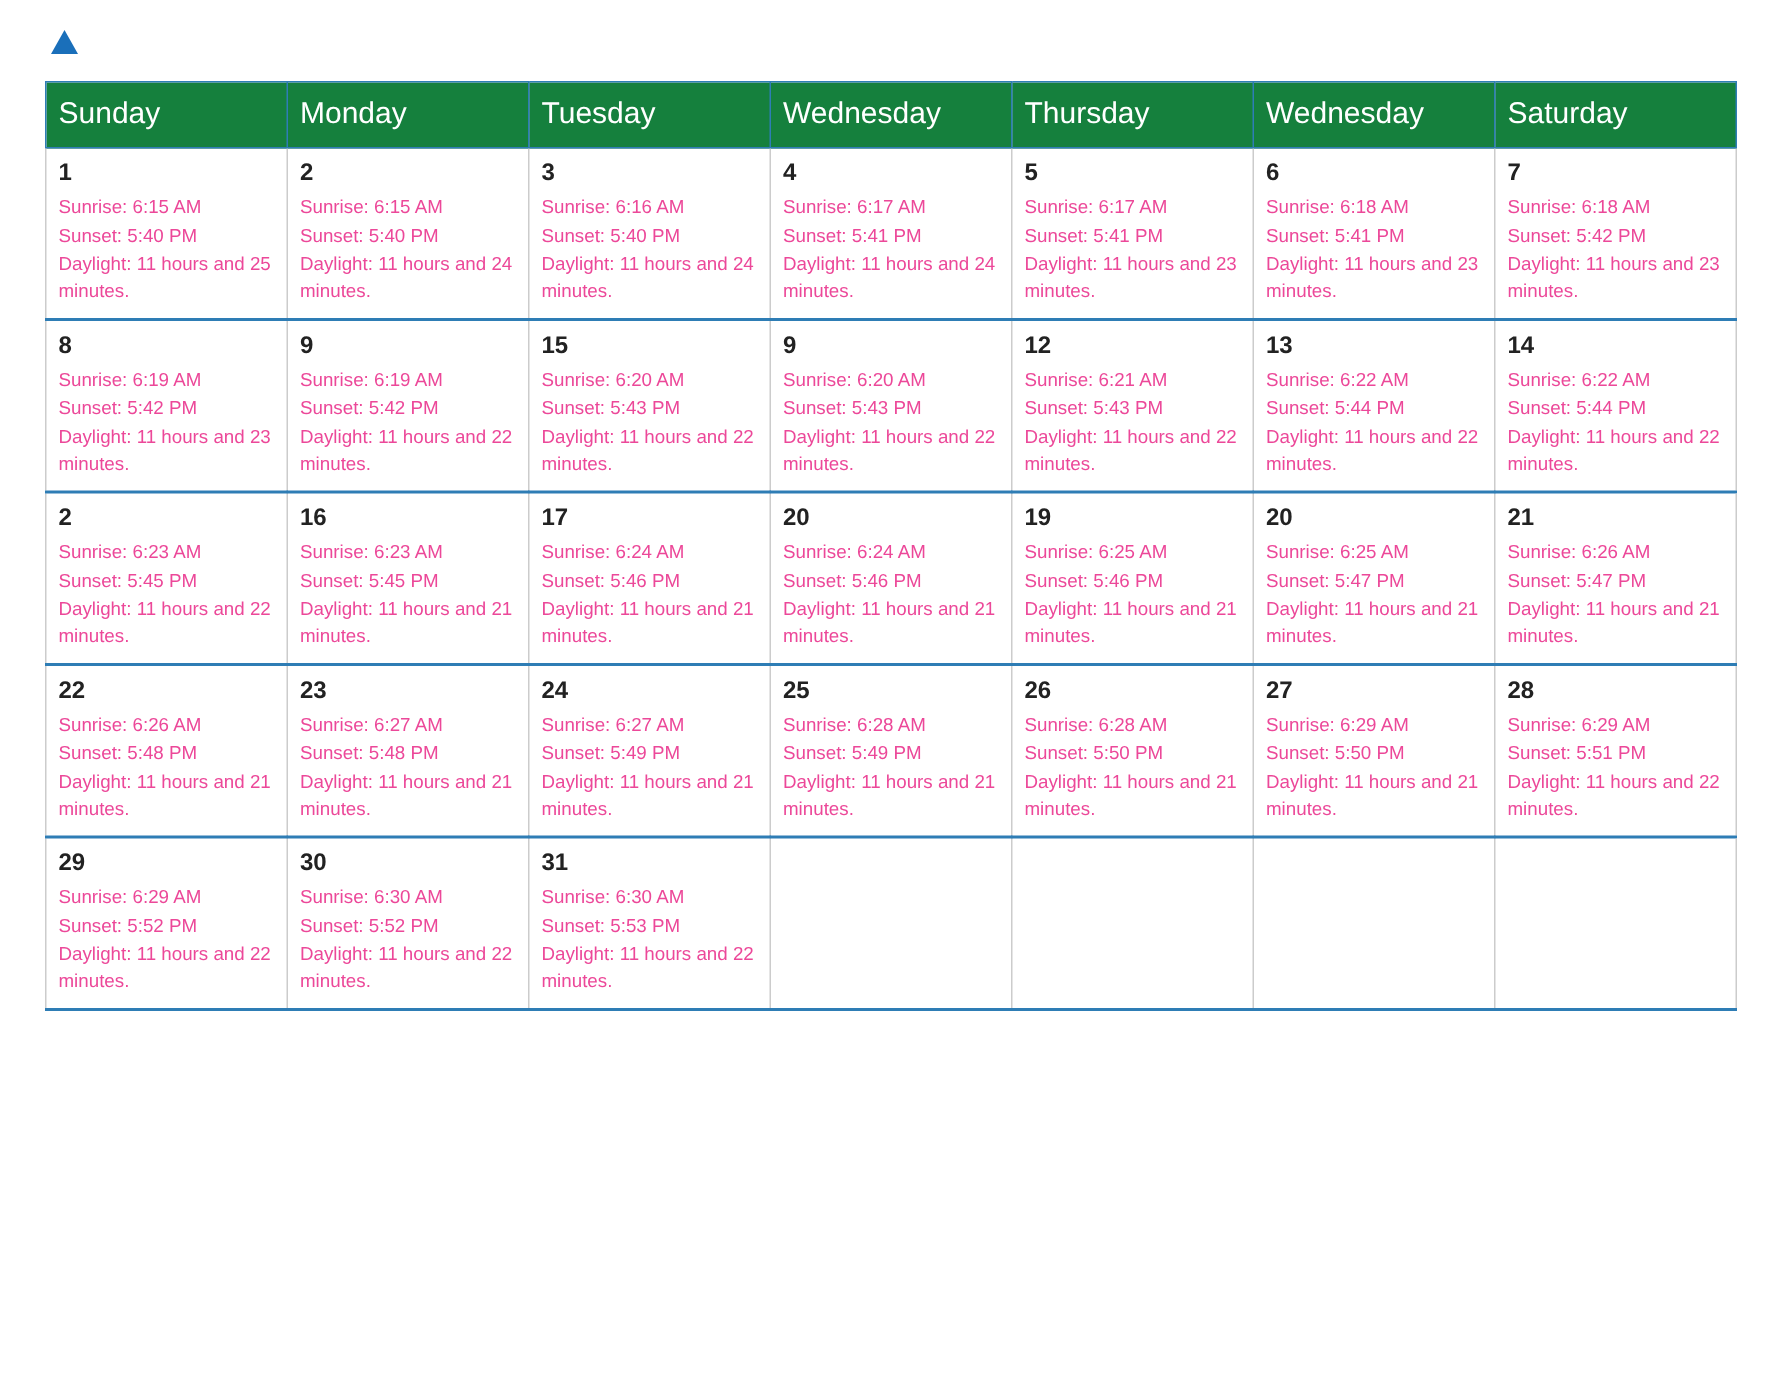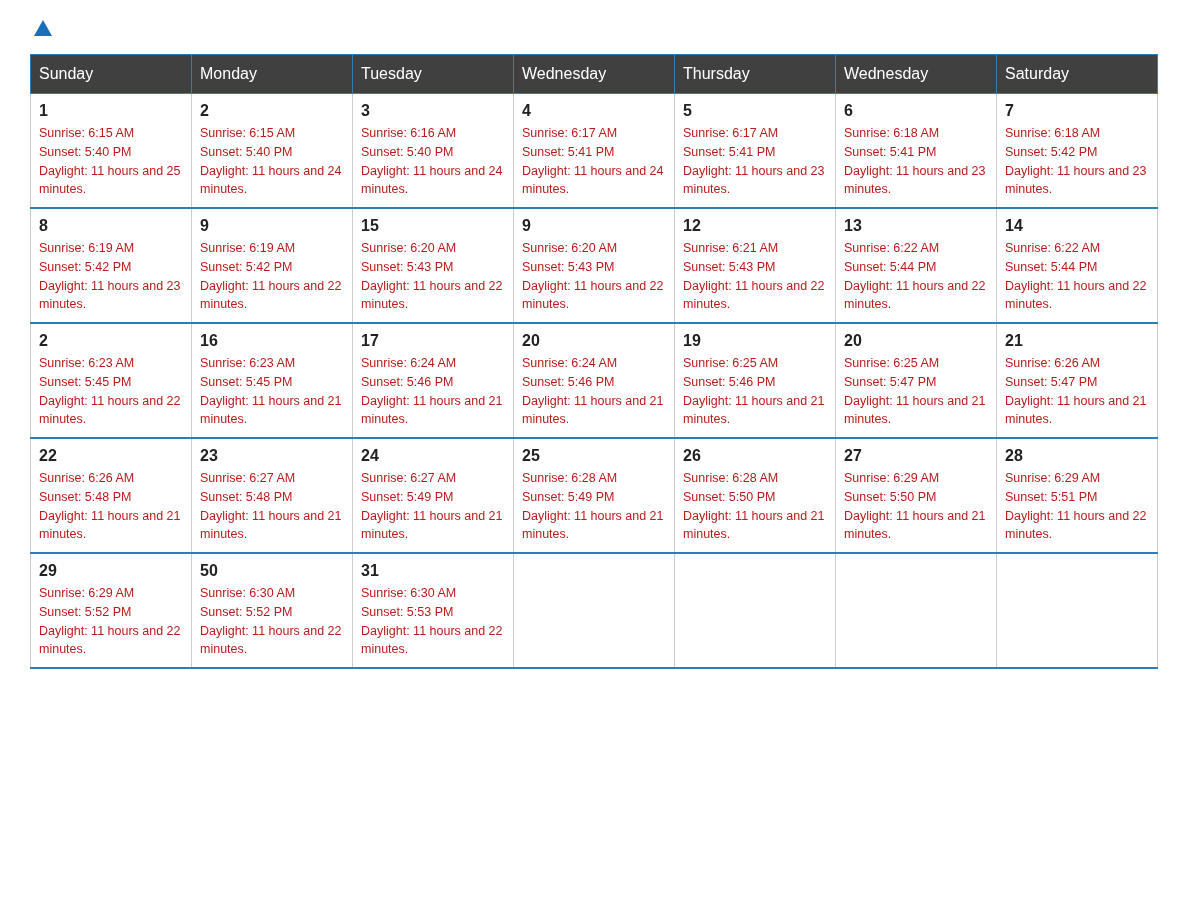--- a/index.html
+++ b/index.html
@@ -29,25 +29,25 @@
       font-size: 22px;
       color: #444;
       margin-top: 4px;
     }
     table {
       width: 100%;
       border-collapse: collapse;
       font-size: 13px;
     }
     thead tr th {
-      background-color: #404040;
+      background-color: #15803d;
       color: #fff;
       padding: 10px 8px;
       text-align: left;
-      font-size: 16px;
+      font-size: 20px;
       font-weight: normal;
       border: 1px solid #2e7db5;
     }
     tbody tr {
       border-bottom: 2px solid #2e7db5;
     }
     tbody tr td {
       vertical-align: top;
       padding: 8px;
       border: 1px solid #ccc;
@@ -55,21 +55,21 @@
       color: #222;
     }
     .day-number {
       font-size: 16px;
       font-weight: bold;
       margin-bottom: 4px;
     }
     .day-info {
       font-size: 12.5px;
       line-height: 1.5;
-      color: #b91c1c;
+      color: #ec4899;
     }
     td.empty {
       background: #fff;
     }
 
     
     .logo-wrapper {
       display: flex;
       flex-direction: column;
       align-items: flex-start;
@@ -240,21 +240,21 @@
           <div class="day-number">28</div>
         <div class="day-info">Sunrise: 6:29 AM<br>Sunset: 5:51 PM<br>Daylight: 11 hours and 22 minutes.</div>
         </td>
       </tr>
       <tr>
         <td>
           <div class="day-number">29</div>
         <div class="day-info">Sunrise: 6:29 AM<br>Sunset: 5:52 PM<br>Daylight: 11 hours and 22 minutes.</div>
         </td>
         <td>
-          <div class="day-number">50</div>
+          <div class="day-number">30</div>
         <div class="day-info">Sunrise: 6:30 AM<br>Sunset: 5:52 PM<br>Daylight: 11 hours and 22 minutes.</div>
         </td>
         <td>
           <div class="day-number">31</div>
         <div class="day-info">Sunrise: 6:30 AM<br>Sunset: 5:53 PM<br>Daylight: 11 hours and 22 minutes.</div>
         </td>
         <td class="empty"></td>
         <td class="empty"></td>
         <td class="empty"></td>
         <td class="empty"></td>

